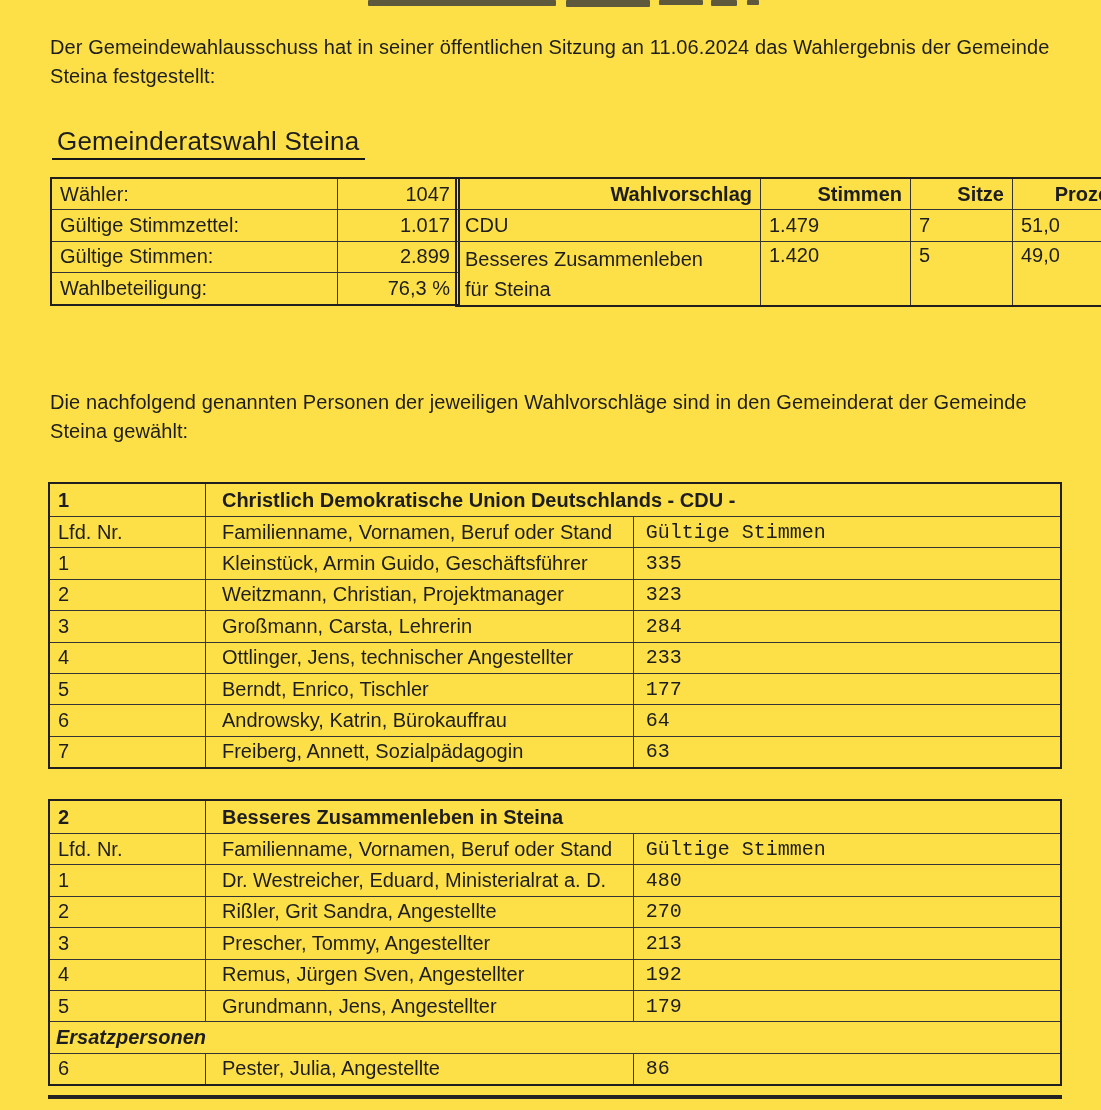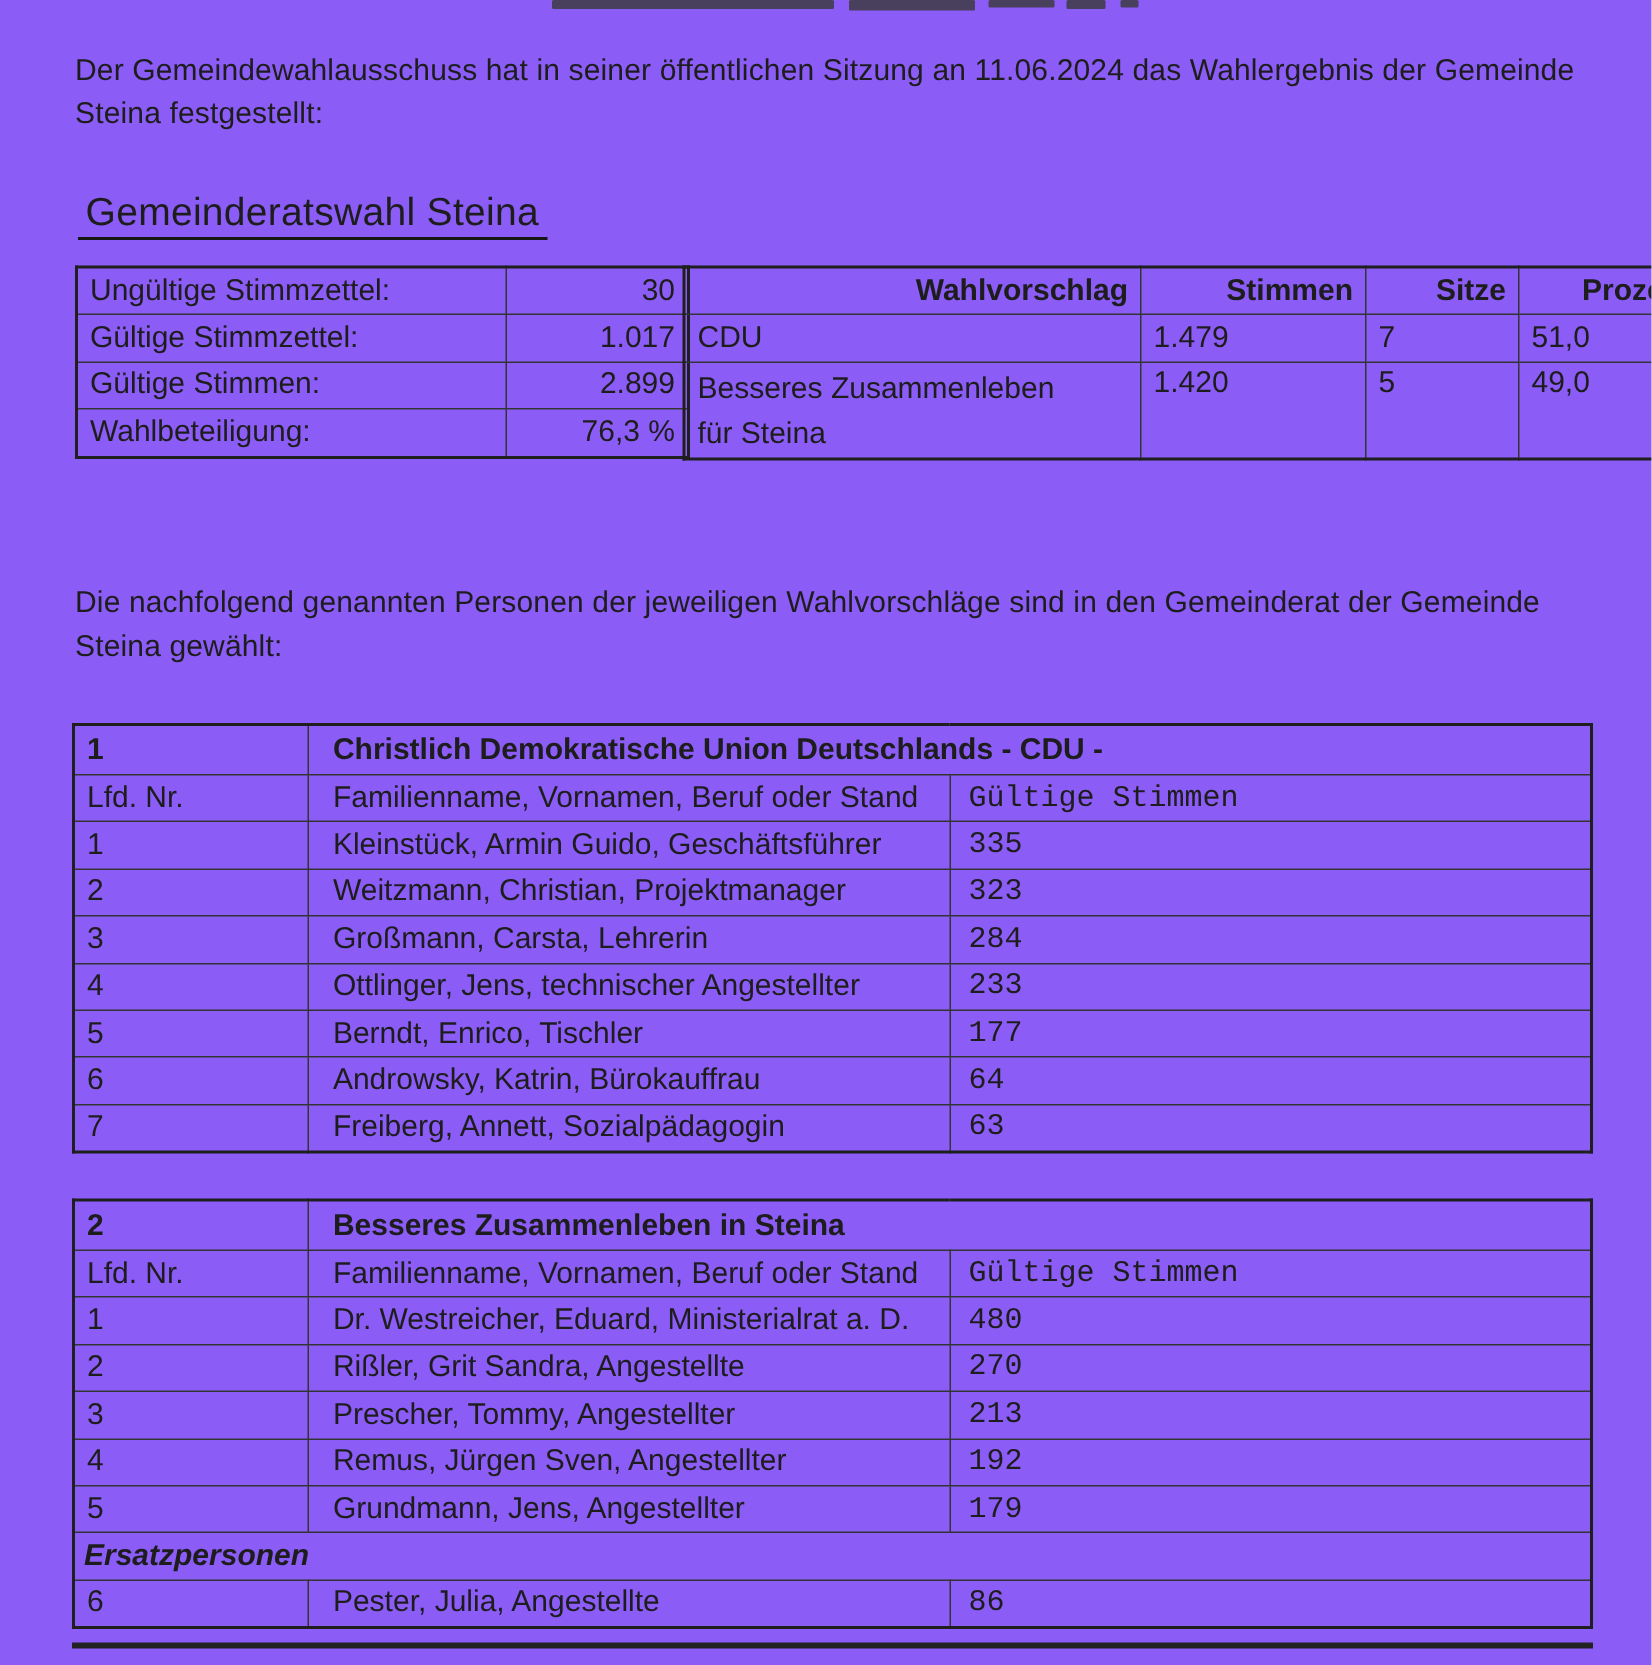--- a/index.html
+++ b/index.html
@@ -4,21 +4,21 @@
 <style>
   html, body {
     margin: 0;
     padding: 0;
     background: #ffffff;
   }
   #page {
     position: relative;
     width: 1101px;
     height: 1110px;
-    background: #8b5cf6;
+    background: #fde047;
     font-family: "Liberation Sans", sans-serif;
     color: #1d1d1d;
     overflow: hidden;
   }
 
   
   #cutoff-fragment {
     position: absolute;
     left: 368px;
     top: 0;
@@ -146,22 +146,22 @@
     <span style="width:12px;height:5px"></span>
   </div>
 
   <div id="intro-para" class="para">Der Gemeindewahlausschuss hat in seiner öffentlichen Sitzung an 11.06.2024 das Wahlergebnis der Gemeinde Steina festgestellt:</div>
 
   <div id="section-heading">Gemeinderatswahl Steina</div>
 
   <table id="summary-table">
     <tbody id="summary-tbody">
         <tr>
-          <td class="lbl">Ungültige Stimmzettel:</td>
-          <td class="val">30</td>
+          <td class="lbl">Wähler:</td>
+          <td class="val">1047</td>
         </tr>
         <tr>
           <td class="lbl">Gültige Stimmzettel:</td>
           <td class="val">1.017</td>
         </tr>
         <tr>
           <td class="lbl">Gültige Stimmen:</td>
           <td class="val">2.899</td>
         </tr>
         <tr>

